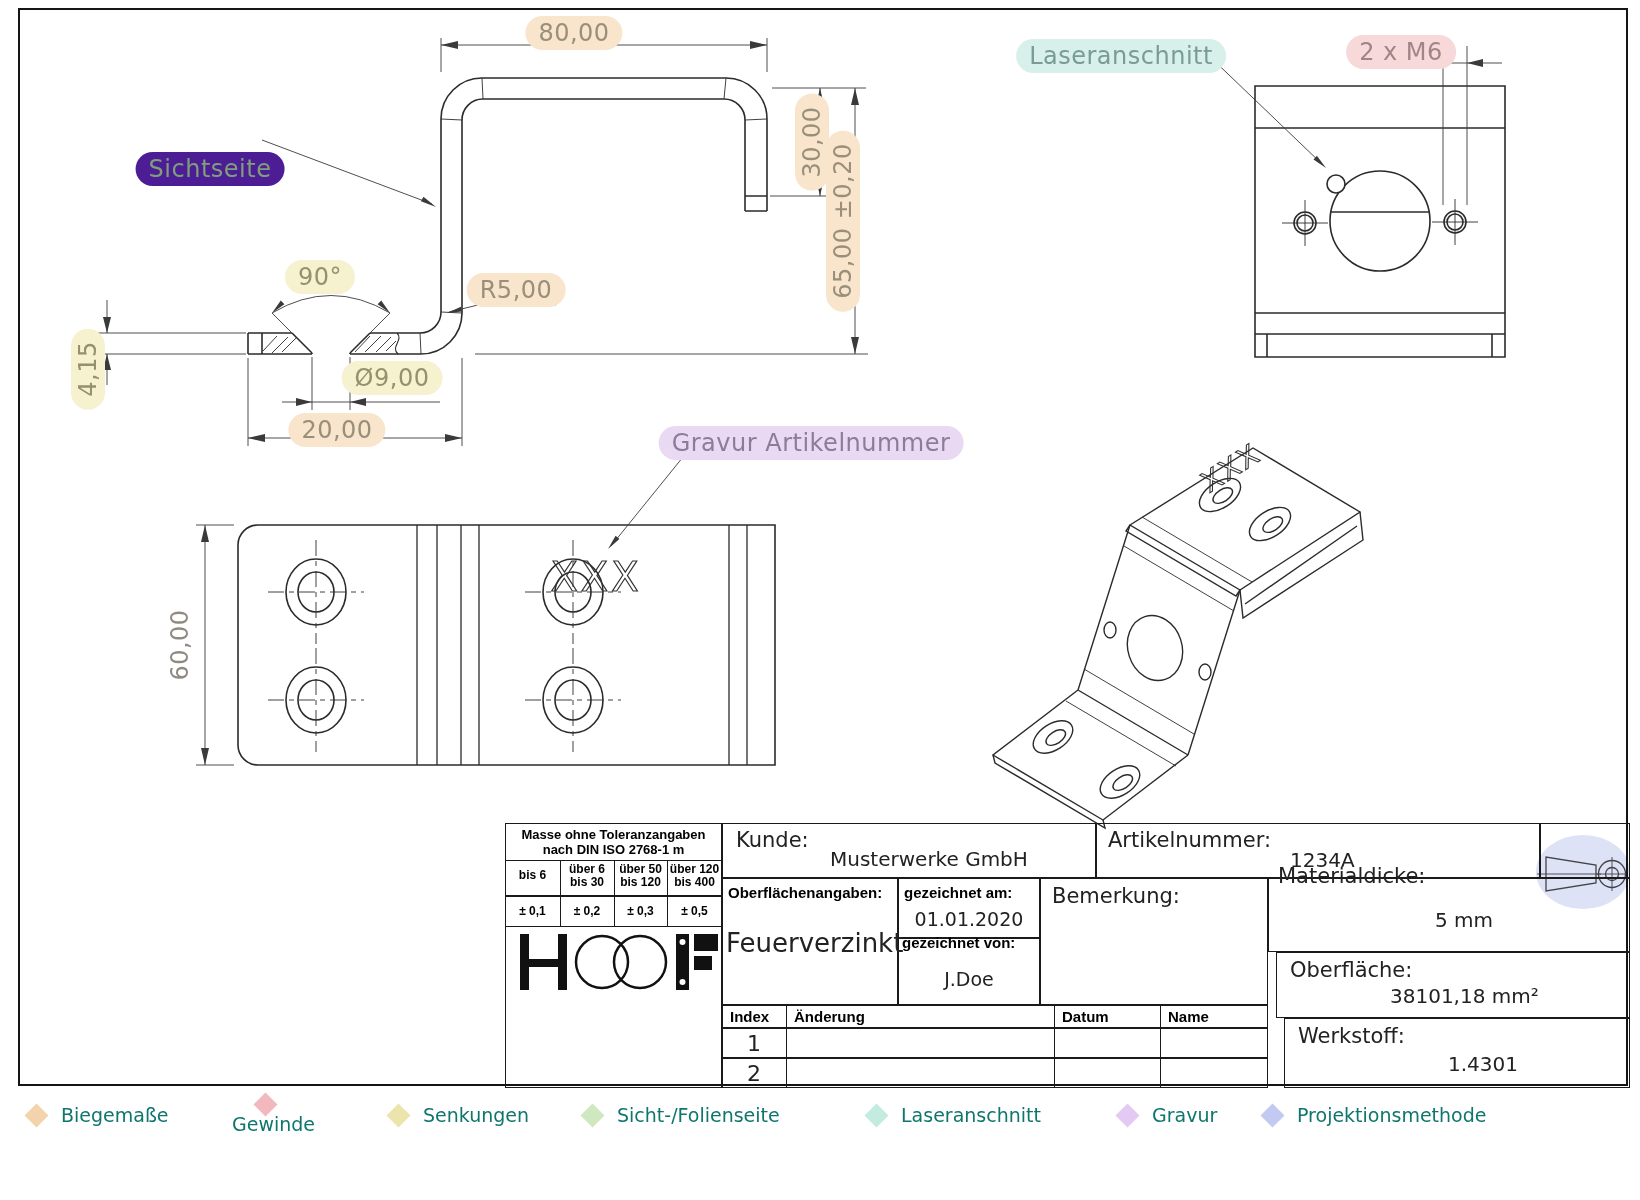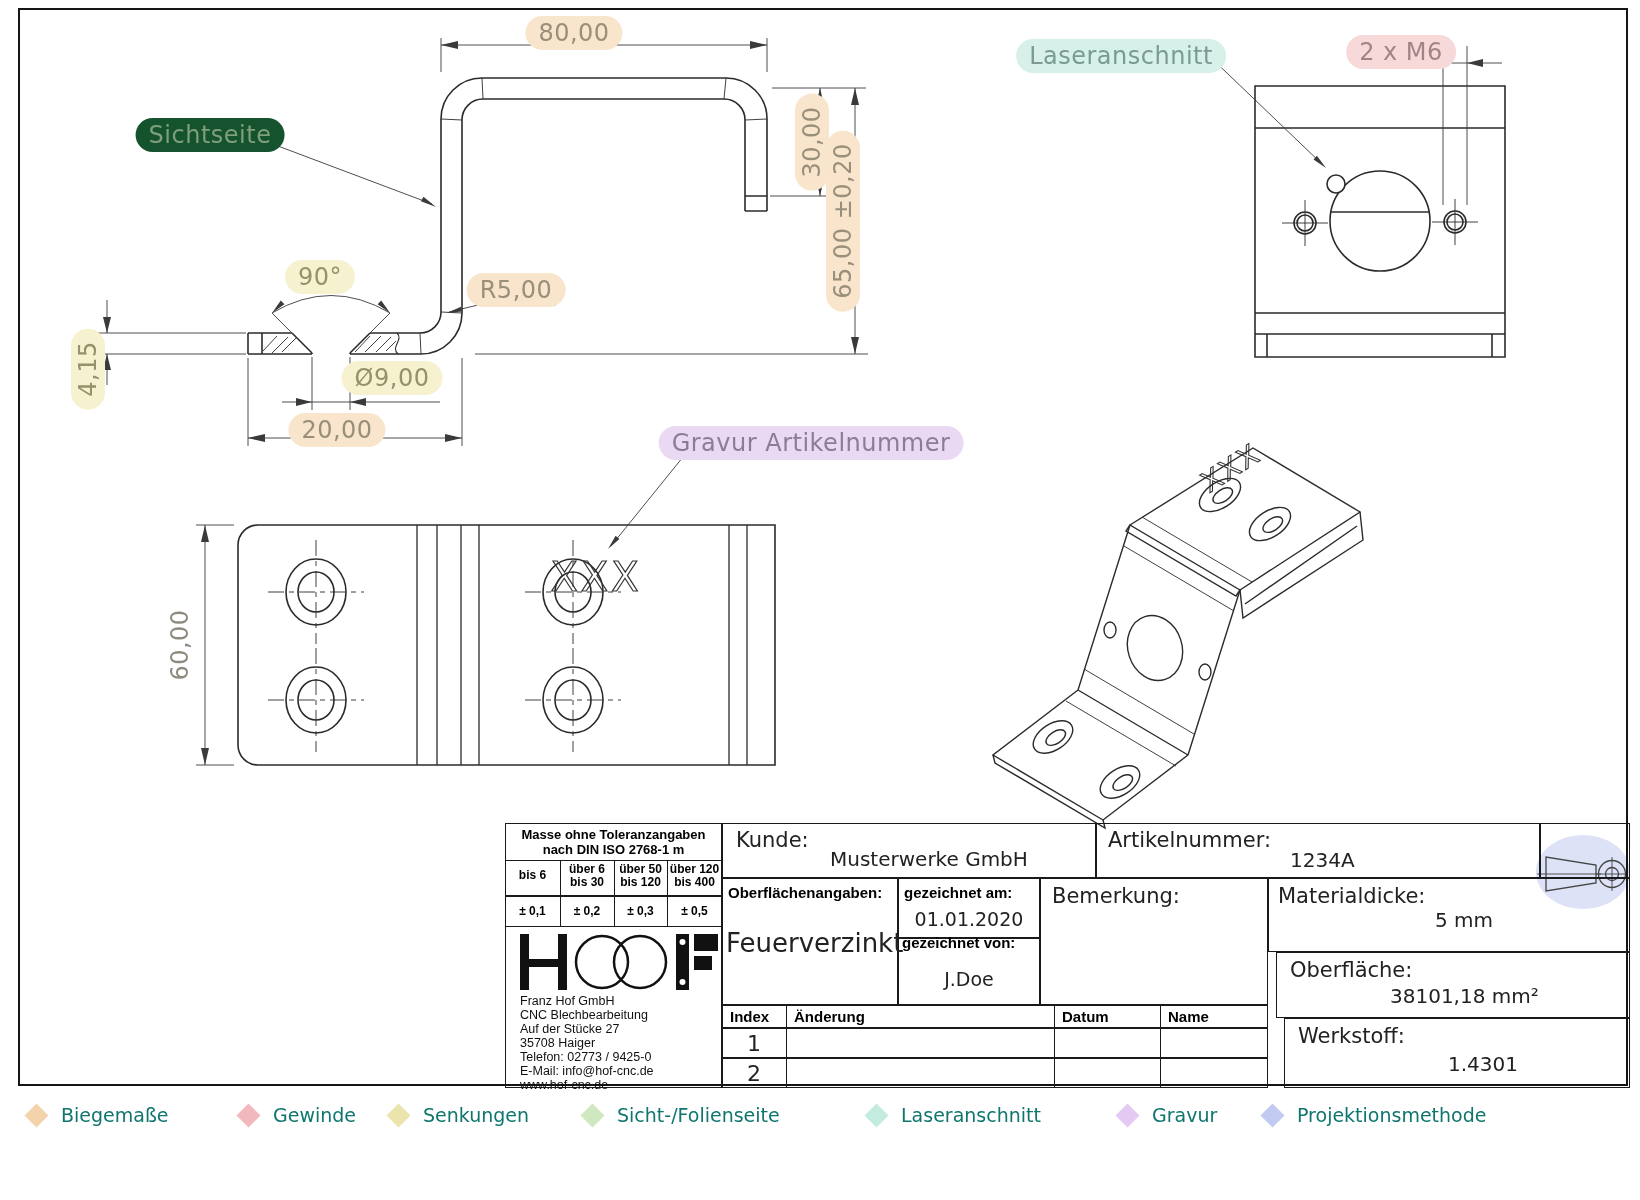--- a/index.html
+++ b/index.html
@@ -7,21 +7,21 @@
   #stage{position:absolute;left:0;top:0;width:1640px;height:1200px;}
   svg.art{position:absolute;left:0;top:0;z-index:1;}
   .frame{position:absolute;left:18px;top:8px;width:1610px;height:1078px;border:2.5px solid #151515;
     box-sizing:border-box;z-index:2;pointer-events:none;}
   
   .pill{position:absolute;transform:translate(-50%,-50%);border-radius:17px;padding:3px 13px;
     font-size:24px;letter-spacing:.5px;white-space:nowrap;z-index:3;}
   .rot{transform:translate(-50%,-50%) rotate(-90deg);}
   .c-bend{background:#f8e5cc;color:#998f7b;}
   .c-csk{background:#f6f1cf;color:#97906c;}
-  .c-view{background:#14532d;color:#7f9e7c;}
+  .c-view{background:#4c1d95;color:#7f9e7c;margin-top:34px;}
   .c-laser{background:#d7f0ea;color:#7a9b94;}
   .c-thread{background:#f8d9da;color:#a28487;}
   .c-grav{background:#ead9f3;color:#8d7c98;}
   .plain{background:transparent;color:#8f8a80;}
   
   .tb{position:absolute;border:1.7px solid #1a1a1a;box-sizing:border-box;z-index:2;}
   .noB{border:none;}
   .blb{font-family:"Liberation Sans",sans-serif;font-weight:bold;color:#000;}
   .big{font-family:"DejaVu Sans",sans-serif;color:#222;}
   .abs{position:absolute;z-index:3;white-space:nowrap;}
@@ -219,29 +219,20 @@
 <div class="tb noB" style="left:614px;top:860px;width:2px;height:67px;border-left:1.7px solid #1a1a1a;"></div>
 <div class="tb noB" style="left:667px;top:860px;width:2px;height:67px;border-left:1.7px solid #1a1a1a;"></div>
 <div class="abs blb ctr" style="left:505px;top:869px;width:55px;font-size:12px;line-height:13px;"><span>bis 6</span><br><span></span></div>
 <div class="abs blb ctr" style="left:560px;top:863px;width:54px;font-size:12px;line-height:13px;"><span>über 6</span><br><span>bis 30</span></div>
 <div class="abs blb ctr" style="left:614px;top:863px;width:53px;font-size:12px;line-height:13px;"><span>über 50</span><br><span>bis 120</span></div>
 <div class="abs blb ctr" style="left:667px;top:863px;width:55px;font-size:12px;line-height:13px;"><span>über 120</span><br><span>bis 400</span></div>
 <div class="abs blb ctr" style="left:505px;top:904px;width:55px;font-size:12px;">± 0,1</div>
 <div class="abs blb ctr" style="left:560px;top:904px;width:54px;font-size:12px;">± 0,2</div>
 <div class="abs blb ctr" style="left:614px;top:904px;width:53px;font-size:12px;">± 0,3</div>
 <div class="abs blb ctr" style="left:667px;top:904px;width:55px;font-size:12px;">± 0,5</div>
-<div class="abs" style="left:520px;top:994px;font-family:'Liberation Sans',sans-serif;font-size:12.5px;line-height:14px;color:#111;">
-  <div>Franz Hof GmbH</div>
-  <div>CNC Blechbearbeitung</div>
-  <div>Auf der Stücke 27</div>
-  <div>35708 Haiger</div>
-  <div>Telefon: 02773 / 9425-0</div>
-  <div>E-Mail: info@hof-cnc.de</div>
-  <div>www.hof-cnc.de</div>
-</div>
 
 <div class="tb" style="left:722px;top:823px;width:374px;height:55px;"></div>
 <div class="abs big" style="left:736px;top:828px;font-size:21px;">Kunde:</div>
 <div class="abs big" style="left:830px;top:847px;font-size:20px;">Musterwerke GmbH</div>
 <div class="tb" style="left:1096px;top:823px;width:444px;height:55px;"></div>
 <div class="abs big" style="left:1108px;top:828px;font-size:21px;">Artikelnummer:</div>
 <div class="abs big" style="left:1290px;top:848px;font-size:20px;">1234A</div>
 <div class="tb" style="left:1540px;top:823px;width:90px;height:55px;"></div>
 
 <div class="tb" style="left:722px;top:878px;width:176px;height:127px;"></div>
@@ -249,21 +240,21 @@
 <div class="abs big" style="left:726px;top:928px;font-size:26px;">Feuerverzinkt</div>
 <div class="tb" style="left:898px;top:878px;width:142px;height:60px;"></div>
 <div class="abs blb" style="left:904px;top:884px;font-size:15px;">gezeichnet am:</div>
 <div class="abs big ctr" style="left:898px;top:908px;width:142px;font-size:19px;">01.01.2020</div>
 <div class="tb" style="left:898px;top:938px;width:142px;height:67px;"></div>
 <div class="abs blb" style="left:902px;top:934px;font-size:15px;">gezeichnet von:</div>
 <div class="abs big ctr" style="left:898px;top:968px;width:142px;font-size:19px;">J.Doe</div>
 <div class="tb" style="left:1040px;top:878px;width:228px;height:127px;"></div>
 <div class="abs big" style="left:1052px;top:884px;font-size:21px;">Bemerkung:</div>
 <div class="tb" style="left:1268px;top:878px;width:362px;height:74px;"></div>
-<div class="abs big" style="left:1278px;top:884px;font-size:21px;">Materialdicke:</div>
+<div class="abs big" style="left:1278px;top:864px;font-size:21px;">Materialdicke:</div>
 <div class="abs big" style="left:1435px;top:908px;font-size:20px;">5 mm</div>
 <div class="tb" style="left:1276px;top:952px;width:354px;height:66px;"></div>
 <div class="abs big" style="left:1290px;top:958px;font-size:21px;">Oberfläche:</div>
 <div class="abs big" style="left:1390px;top:984px;font-size:20px;">38101,18 mm²</div>
 
 <div class="tb" style="left:722px;top:1005px;width:546px;height:23px;"></div>
 <div class="tb" style="left:722px;top:1028px;width:546px;height:30px;"></div>
 <div class="tb" style="left:722px;top:1058px;width:546px;height:30px;"></div>
 <div class="tb noB" style="left:786px;top:1005px;width:2px;height:83px;border-left:1.7px solid #1a1a1a;"></div>
 <div class="tb noB" style="left:1054px;top:1005px;width:2px;height:83px;border-left:1.7px solid #1a1a1a;"></div>
@@ -275,21 +266,21 @@
 <div class="abs big ctr" style="left:722px;top:1031px;width:64px;font-size:22px;">1</div>
 <div class="abs big ctr" style="left:722px;top:1061px;width:64px;font-size:22px;">2</div>
 <div class="tb" style="left:1284px;top:1018px;width:346px;height:70px;"></div>
 <div class="abs big" style="left:1298px;top:1024px;font-size:21px;">Werkstoff:</div>
 <div class="abs big" style="left:1448px;top:1052px;font-size:20px;">1.4301</div>
 
 <div class="leg" style="left:28px;">
       <span class="dia" style="background: rgb(243, 211, 172);"></span>
       <span class="lab">Biegemaße</span>
     </div>
-<div class="leg" style="left:240px;">
+<div class="leg" style="left:232px;flex-direction:column;">
       <span class="dia" style="background: rgb(241, 185, 189);"></span>
       <span class="lab">Gewinde</span>
     </div>
 <div class="leg" style="left:390px;">
       <span class="dia" style="background: rgb(236, 228, 173);"></span>
       <span class="lab">Senkungen</span>
     </div>
 <div class="leg" style="left:584px;">
       <span class="dia" style="background: rgb(207, 232, 192);"></span>
       <span class="lab">Sicht-/Folienseite</span>

